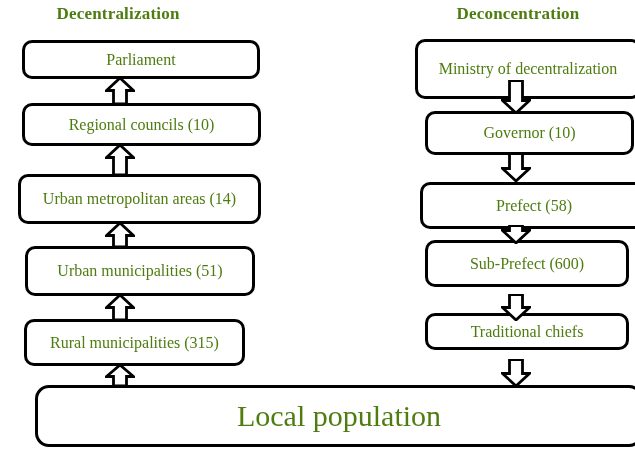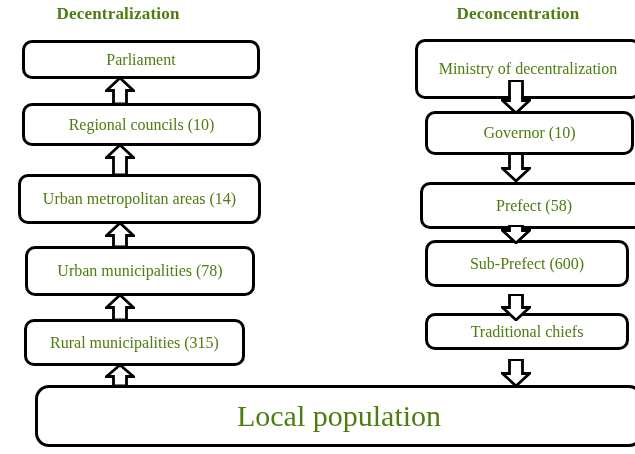--- a/index.html
+++ b/index.html
@@ -56,21 +56,21 @@
 <body>
 
 <div id="canvas">
 
   <div class="col-heading" style="left:28px; width:180px;">Decentralization</div>
   <div class="col-heading" style="left:428px; width:180px;">Deconcentration</div>
 
   <div class="node" style="left:10px; top:40px; width:238px; height:39px;">Parliament</div>
   <div class="node" style="left:10px; top:103px; width:239px; height:43px;">Regional councils (10)</div>
   <div class="node" style="left:6px; top:174px; width:243px; height:50px;">Urban metropolitan areas (14)</div>
-  <div class="node" style="left:13px; top:246px; width:230px; height:50px;">Urban municipalities (78)</div>
+  <div class="node" style="left:13px; top:246px; width:230px; height:50px;">Urban municipalities (51)</div>
   <div class="node" style="left:12px; top:319px; width:221px; height:47px;">Rural municipalities (315)</div>
 
   <div class="node" style="left:403px; top:39px; width:226px; height:60px;">Ministry of decentralization</div>
   <div class="node" style="left:413px; top:111px; width:209px; height:44px;">Governor (10)</div>
   <div class="node" style="left:408px; top:182px; width:228px; height:47px;">Prefect (58)</div>
   <div class="node" style="left:413px; top:240px; width:204px; height:47px;">Sub-Prefect (600)</div>
   <div class="node big" style="left:23px; top:385px; width:608px; height:62px;">Local population</div>
 
   <div class="node" style="left:413px; top:313px; width:204px; height:37px;">Traditional chiefs</div>
 

